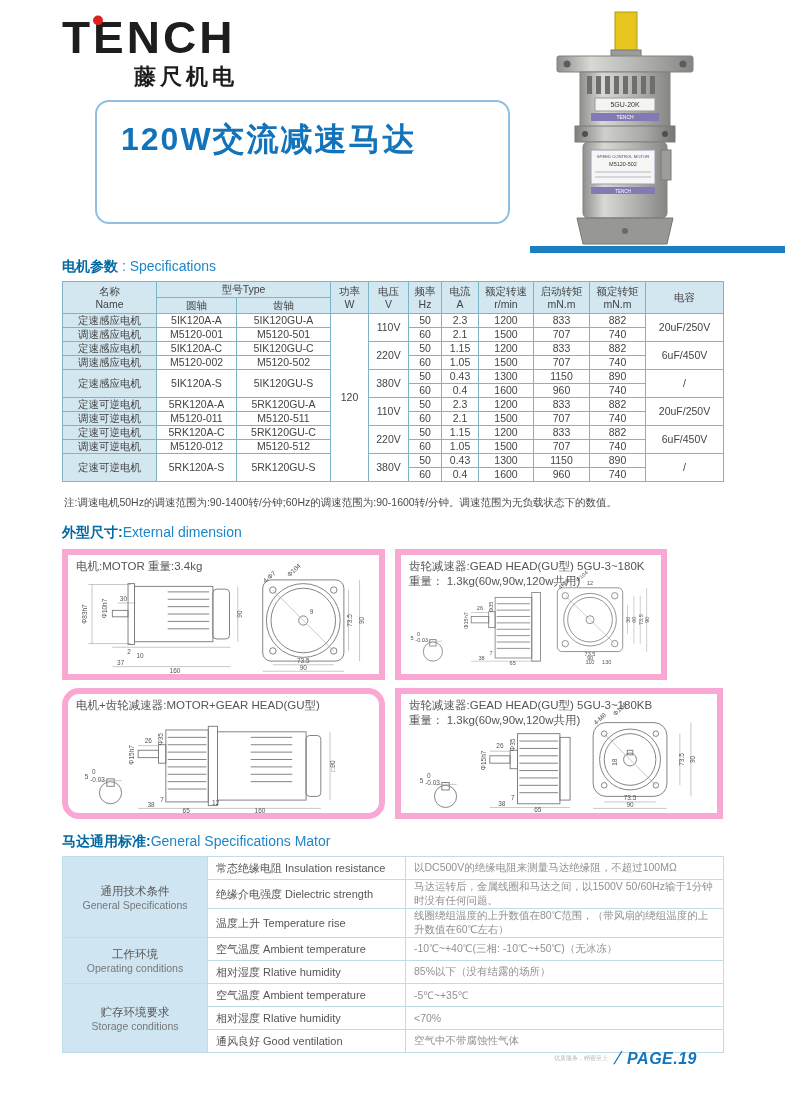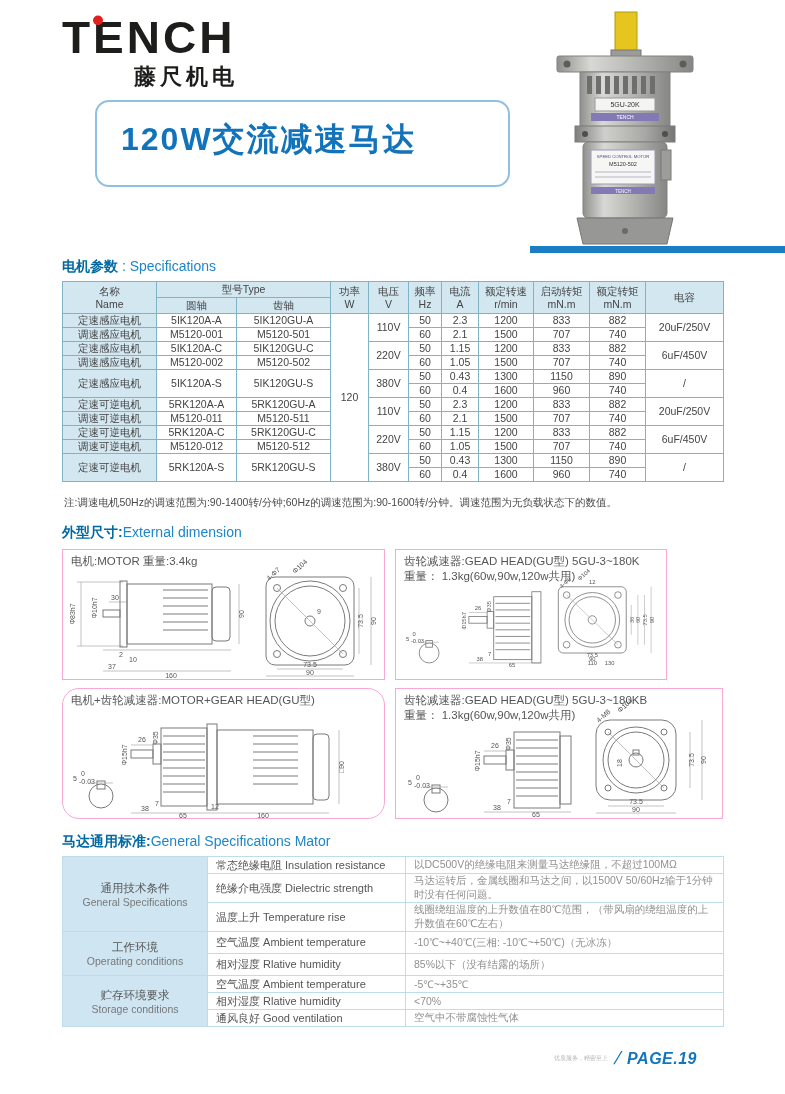--- a/index.html
+++ b/index.html
@@ -10,21 +10,21 @@
   
   .logo{position:absolute;left:62px;top:14px;width:250px;}
   .logo-en{position:relative;font-size:46px;font-weight:bold;letter-spacing:3px;
            color:#1d1d1b;line-height:1;transform:scaleY(.98);}
   .logo-dot{position:absolute;left:31px;top:1px;width:10px;height:10px;border-radius:50%;
             background:#e01f1f;}
   .logo-cn{font-size:22px;font-weight:bold;letter-spacing:4px;color:#1d1d1b;
            margin:2px 0 0 72px;}
 
   
-  .banner{position:absolute;left:95px;top:100px;width:415px;height:87px;
+  .banner{position:absolute;left:95px;top:100px;width:415px;height:124px;
           border:2px solid #8fc0e2;border-radius:14px;}
   .title-cn{font-size:32px;font-weight:bold;color:#1273bb;letter-spacing:2px;
             margin:16px 0 0 24px;}
   .title-en{position:absolute;left:-30px;top:62px;background:#fff;padding:0 10px 0 0;
             font-size:26px;color:#666;}
 
   
   .photo{position:absolute;left:535px;top:10px;width:180px;height:238px;}
   .photo-bar{position:absolute;left:530px;top:246px;width:255px;height:7px;background:#1b7dc2;}
 
@@ -37,32 +37,32 @@
   .spec-table{position:absolute;left:62px;top:281px;width:661px;border-collapse:collapse;
               table-layout:fixed;}
   .spec-table th,.spec-table td{border:1px solid #7fb3c6;text-align:center;
               font-size:10.5px;color:#444;padding:0 2px;line-height:1.2;}
   .spec-table th{background:#d3e7f1;font-weight:normal;height:16px;}
   .spec-table td{height:14px;background:#fff;}
   .spec-table td.namecol{background:#d3e7f1;}
   .note{position:absolute;left:64px;top:496px;font-size:10.5px;color:#4a4a4a;}
 
   
-  .dimbox{position:absolute;border:1px solid #f9a8d4;background:#fff;}
+  .dimbox{position:absolute;border:6px solid #f9a8d4;background:#fff;}
   .dimbox .btitle{position:absolute;left:8px;top:4px;font-size:11.5px;color:#555;
                   line-height:1.3;z-index:2;}
   .dimbox svg{position:absolute;left:0;top:0;width:100%;height:100%;}
   .dimbox svg .ln{stroke:#7a7a7a;stroke-width:1;fill:none;}
   .dimbox svg .dm{stroke:#9a9a9a;stroke-width:.6;fill:none;}
   .dimbox svg text{fill:#555;font-size:7px;font-family:"Liberation Sans",sans-serif;}
 
   
   .gen-table{position:absolute;left:62px;top:856px;width:661px;border-collapse:collapse;
              table-layout:fixed;}
-  .gen-table td{border:1px solid #bfdcea;height:17px;padding:0 8px;background:#fff;}
+  .gen-table td{border:1px solid #bfdcea;height:23px;padding:0 8px;background:#fff;}
   .gen-table td.grp{background:#cfe6f2;text-align:center;padding:8px;}
   .gen-table td.grp .cn{font-size:11.5px;color:#555;}
   .gen-table td.grp .en{font-size:10.5px;color:#777;}
   .gen-table td.item{font-size:11px;color:#555;}
   .gen-table td.val{font-size:10.5px;color:#919191;}
 
   
   .footer{position:absolute;right:88px;top:1048px;display:flex;align-items:center;gap:7px;}
   .tagline{font-size:6px;color:#b5b5b5;text-align:right;line-height:1.3;}
   .fslash{font-size:18px;font-style:italic;color:#1376bd;transform:skewX(-8deg);}

